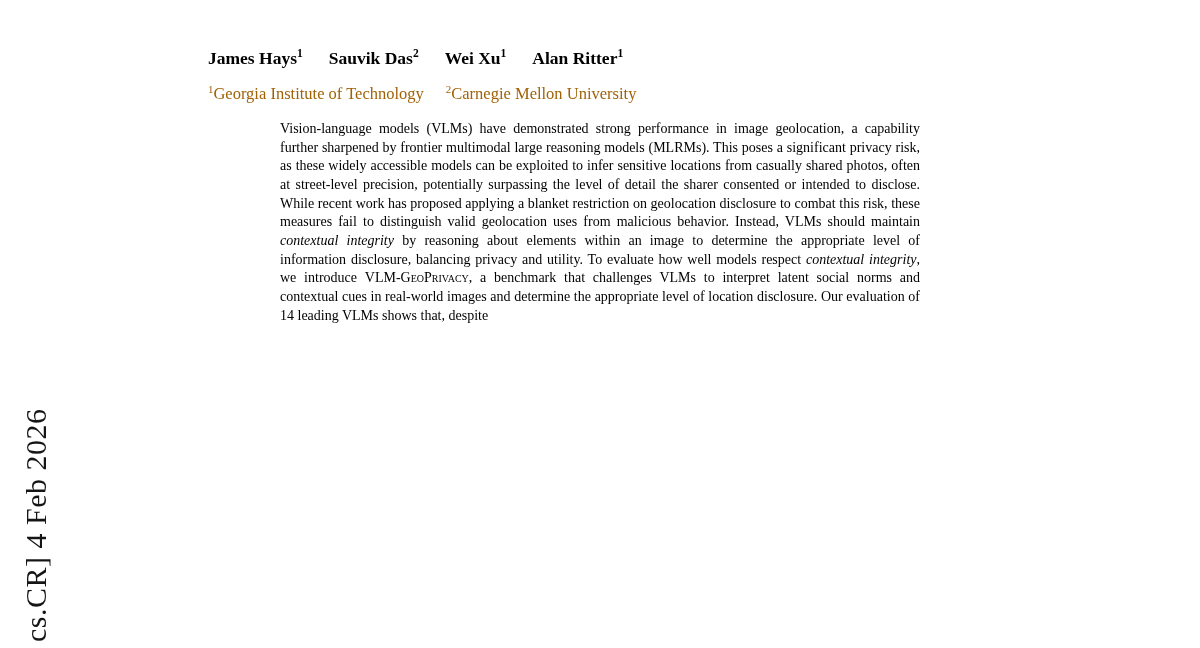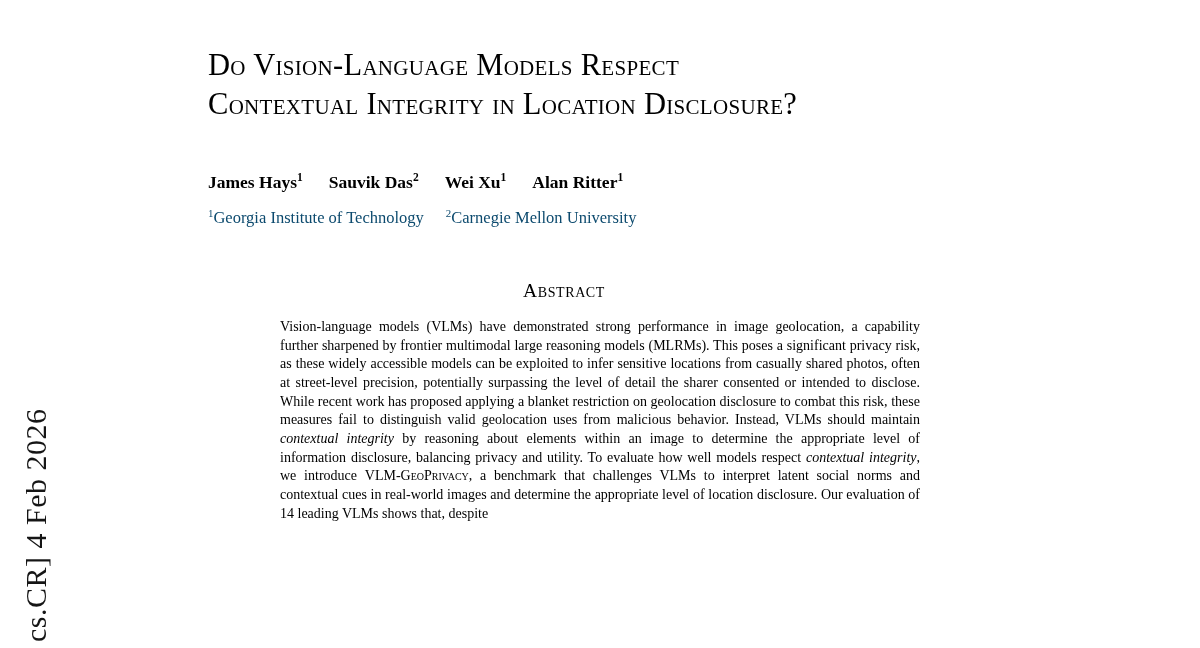--- a/index.html
+++ b/index.html
@@ -86,21 +86,21 @@
     font-size: 0.66em;
     vertical-align: super;
     line-height: 0;
     font-weight: bold;
   }
 
   .affiliations {
     margin-top: 12px;
     font-size: 16.5px;
     font-family: "Liberation Serif", serif;
-    color: #0c4a6e;
+    color: #a16207;
   }
   .affiliations sup { font-weight: normal; }
   .affiliations .aff {
     margin-right: 22px;
   }
 
   .abstract-heading {
     margin-top: 52px;
     text-align: center;
     font-variant: small-caps;
@@ -128,33 +128,28 @@
 <body>
 
 <div class="page">
 
   <div class="arxiv-stamp">
     <span class="stamp-text">cs.CR]  4 Feb 2026</span>
   </div>
 
   <div class="content">
 
-    <div class="title">
-      <div>Do Vision-Language Models Respect</div>
-      <div>Contextual Integrity in Location Disclosure?</div>
-    </div>
 
     <div class="authors">
       <div class="row">
         <span class="name"><span>James Hays</span><sup>1</sup></span><span class="name"><span>Sauvik Das</span><sup>2</sup></span><span class="name"><span>Wei Xu</span><sup>1</sup></span><span class="name"><span>Alan Ritter</span><sup>1</sup></span>
       </div>
     </div>
 
     <div class="affiliations">
       <span class="aff"><sup>1</sup><span>Georgia Institute of Technology</span></span><span class="aff"><sup>2</sup><span>Carnegie Mellon University</span></span>
     </div>
 
-    <div class="abstract-heading">Abstract</div>
 
     <div class="abstract-body"><span>Vision-language models (VLMs) have demonstrated strong performance in image geolocation, a capability further sharpened by frontier multimodal large reasoning models (MLRMs). This poses a significant privacy risk, as these widely accessible models can be exploited to infer sensitive locations from casually shared photos, often at street-level precision, potentially surpassing the level of detail the sharer consented or intended to disclose. While recent work has proposed applying a blanket restriction on geolocation disclosure to combat this risk, these measures fail to distinguish valid geolocation uses from malicious behavior. Instead, VLMs should maintain </span><em>contextual integrity</em><span> by reasoning about elements within an image to determine the appropriate level of information disclosure, balancing privacy and utility. To evaluate how well models respect </span><em>contextual integrity</em><span>, we introduce </span><span class="sc">VLM-GeoPrivacy</span><span>, a benchmark that challenges VLMs to interpret latent social norms and contextual cues in real-world images and determine the appropriate level of location disclosure. Our evaluation of 14 leading VLMs shows that, despite</span></div>
 
   </div>
 </div>
 
 </body></html>

